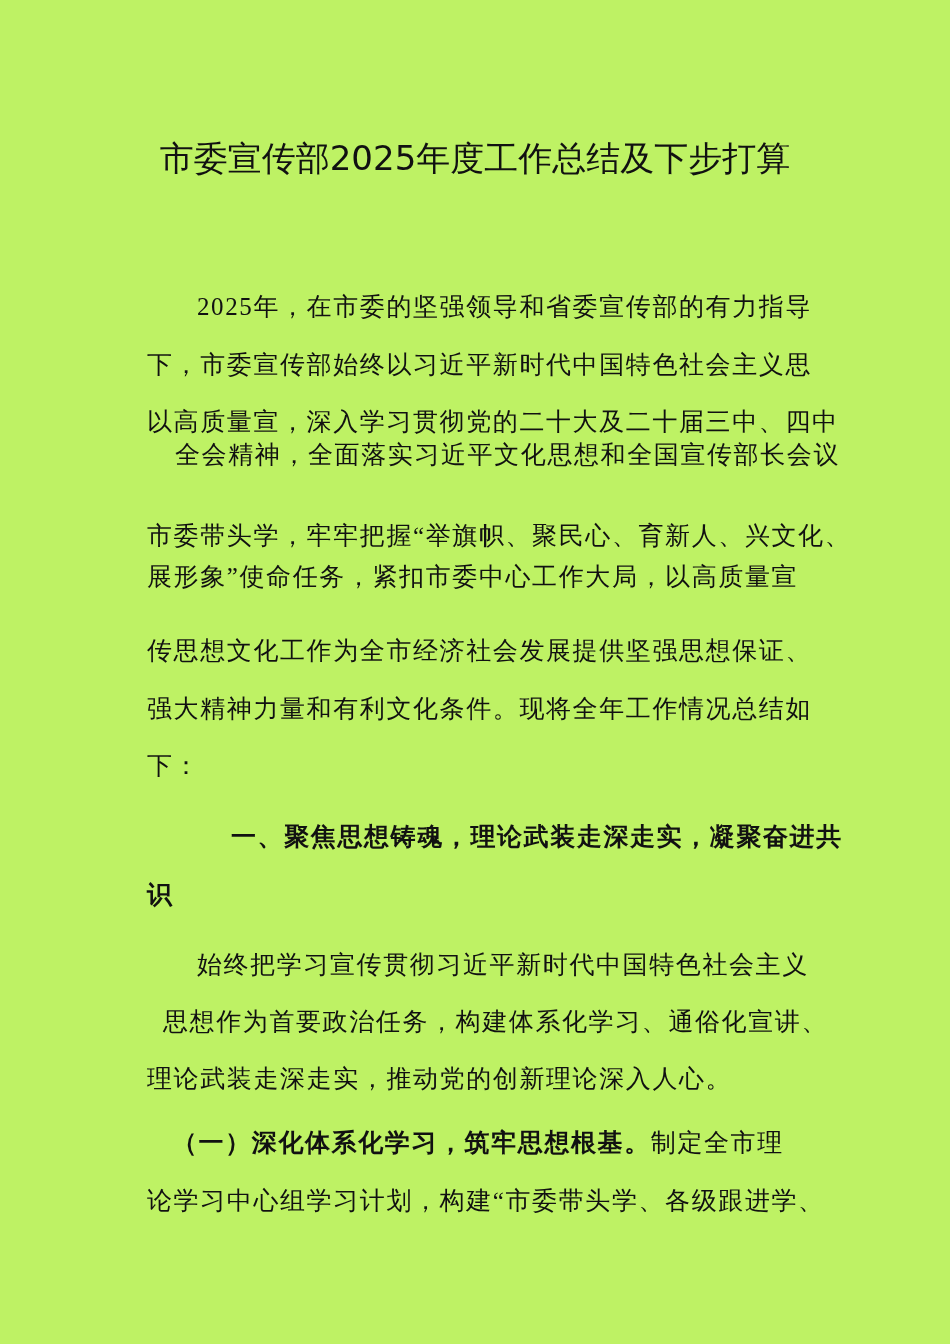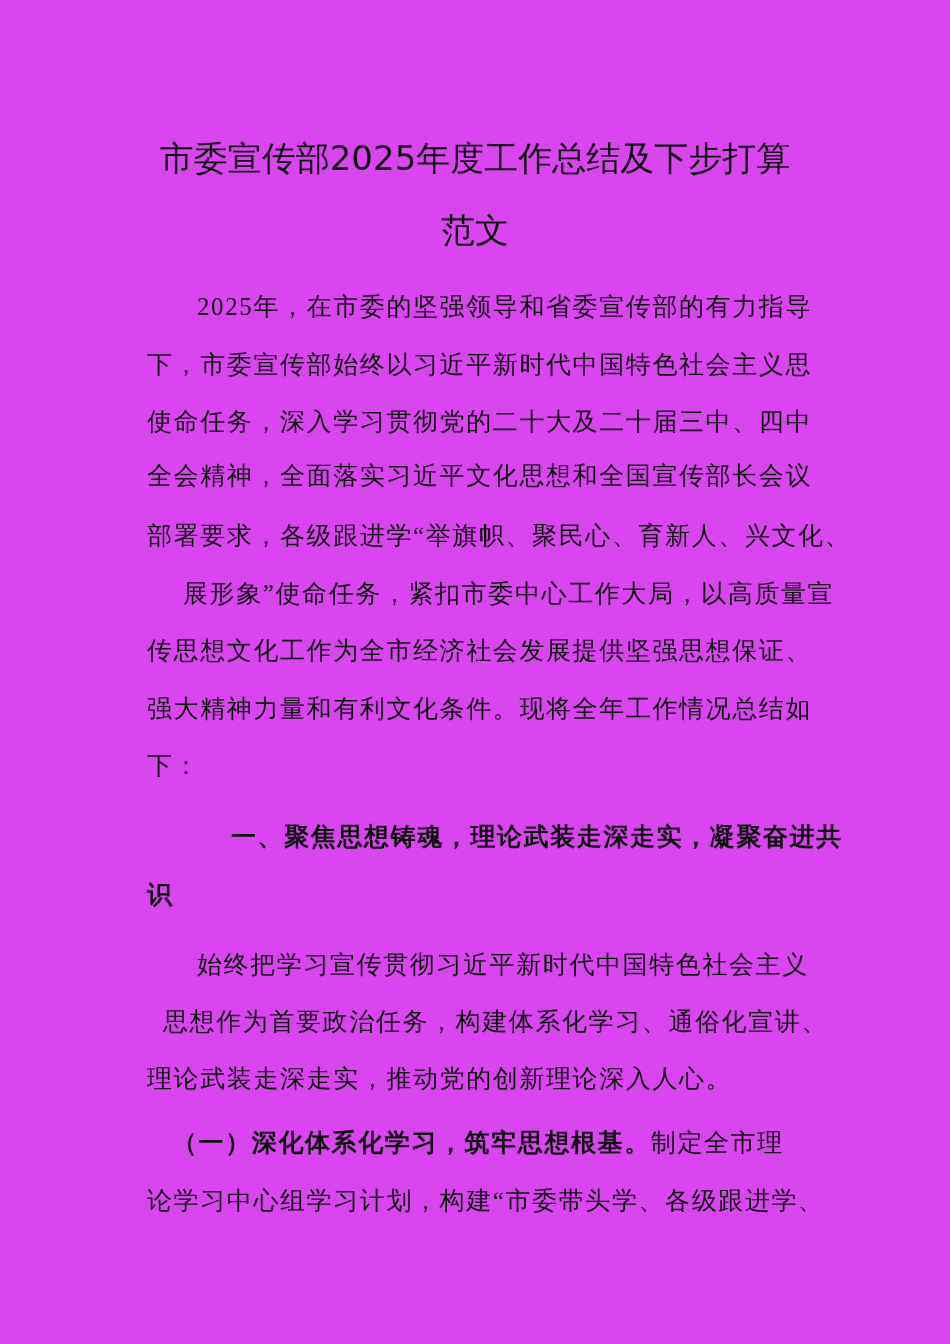--- a/index.html
+++ b/index.html
@@ -13,21 +13,21 @@
       position: relative;
       overflow: hidden;
       color: #111111;
     }
     .page {
       position: absolute;
       left: 0;
       top: 0;
       width: 950px;
       height: 1344px;
-      background: #d946ef;
+      background: #bef264;
     }
     .title-line {
       position: absolute;
       left: 0;
       width: 950px;
       text-align: center;
       font-family: "DejaVu Sans", "Liberation Sans", sans-serif;
       font-size: 34px;
       line-height: 40px;
       letter-spacing: 0px;
@@ -48,29 +48,28 @@
     .line.indent { left: 197px; width: 610px; }
     .line.bold { font-weight: bold; }
     .bold-run { font-weight: bold; }
   </style>
 </head>
 <body>
 
 <div class="page">
 
   <div class="title-line" style="top:138px;">市委宣传部2025年度工作总结及下步打算</div>
-  <div class="title-line" style="top:210px;">范文</div>
 
   <div>
     <div class="line indent" style="top:292px;">2025年，在市委的坚强领导和省委宣传部的有力指导</div>
     <div class="line" style="top:350px;">下，市委宣传部始终以习近平新时代中国特色社会主义思</div>
-    <div class="line" style="top:407px;">使命任务，深入学习贯彻党的二十大及二十届三中、四中</div>
-    <div class="line" style="top:461px;">全会精神，全面落实习近平文化思想和全国宣传部长会议</div>
-    <div class="line" style="top:521px;">部署要求，各级跟进学“举旗帜、聚民心、育新人、兴文化、</div>
-    <div class="line" style="top:579px;margin-left:36px;">展形象”使命任务，紧扣市委中心工作大局，以高质量宣</div>
+    <div class="line" style="top:407px;">以高质量宣，深入学习贯彻党的二十大及二十届三中、四中</div>
+    <div class="line" style="top:440px;margin-left:28px;">全会精神，全面落实习近平文化思想和全国宣传部长会议</div>
+    <div class="line" style="top:521px;">市委带头学，牢牢把握“举旗帜、聚民心、育新人、兴文化、</div>
+    <div class="line" style="top:562px;">展形象”使命任务，紧扣市委中心工作大局，以高质量宣</div>
     <div class="line" style="top:636px;">传思想文化工作为全市经济社会发展提供坚强思想保证、</div>
     <div class="line" style="top:694px;">强大精神力量和有利文化条件。现将全年工作情况总结如</div>
     <div class="line" style="top:751px;">下：</div>
   </div>
 
   <div>
     <div class="line indent bold" style="top:822px;margin-left:34px;">一、聚焦思想铸魂，理论武装走深走实，凝聚奋进共</div>
     <div class="line bold" style="top:880px;">识</div>
   </div>
 

